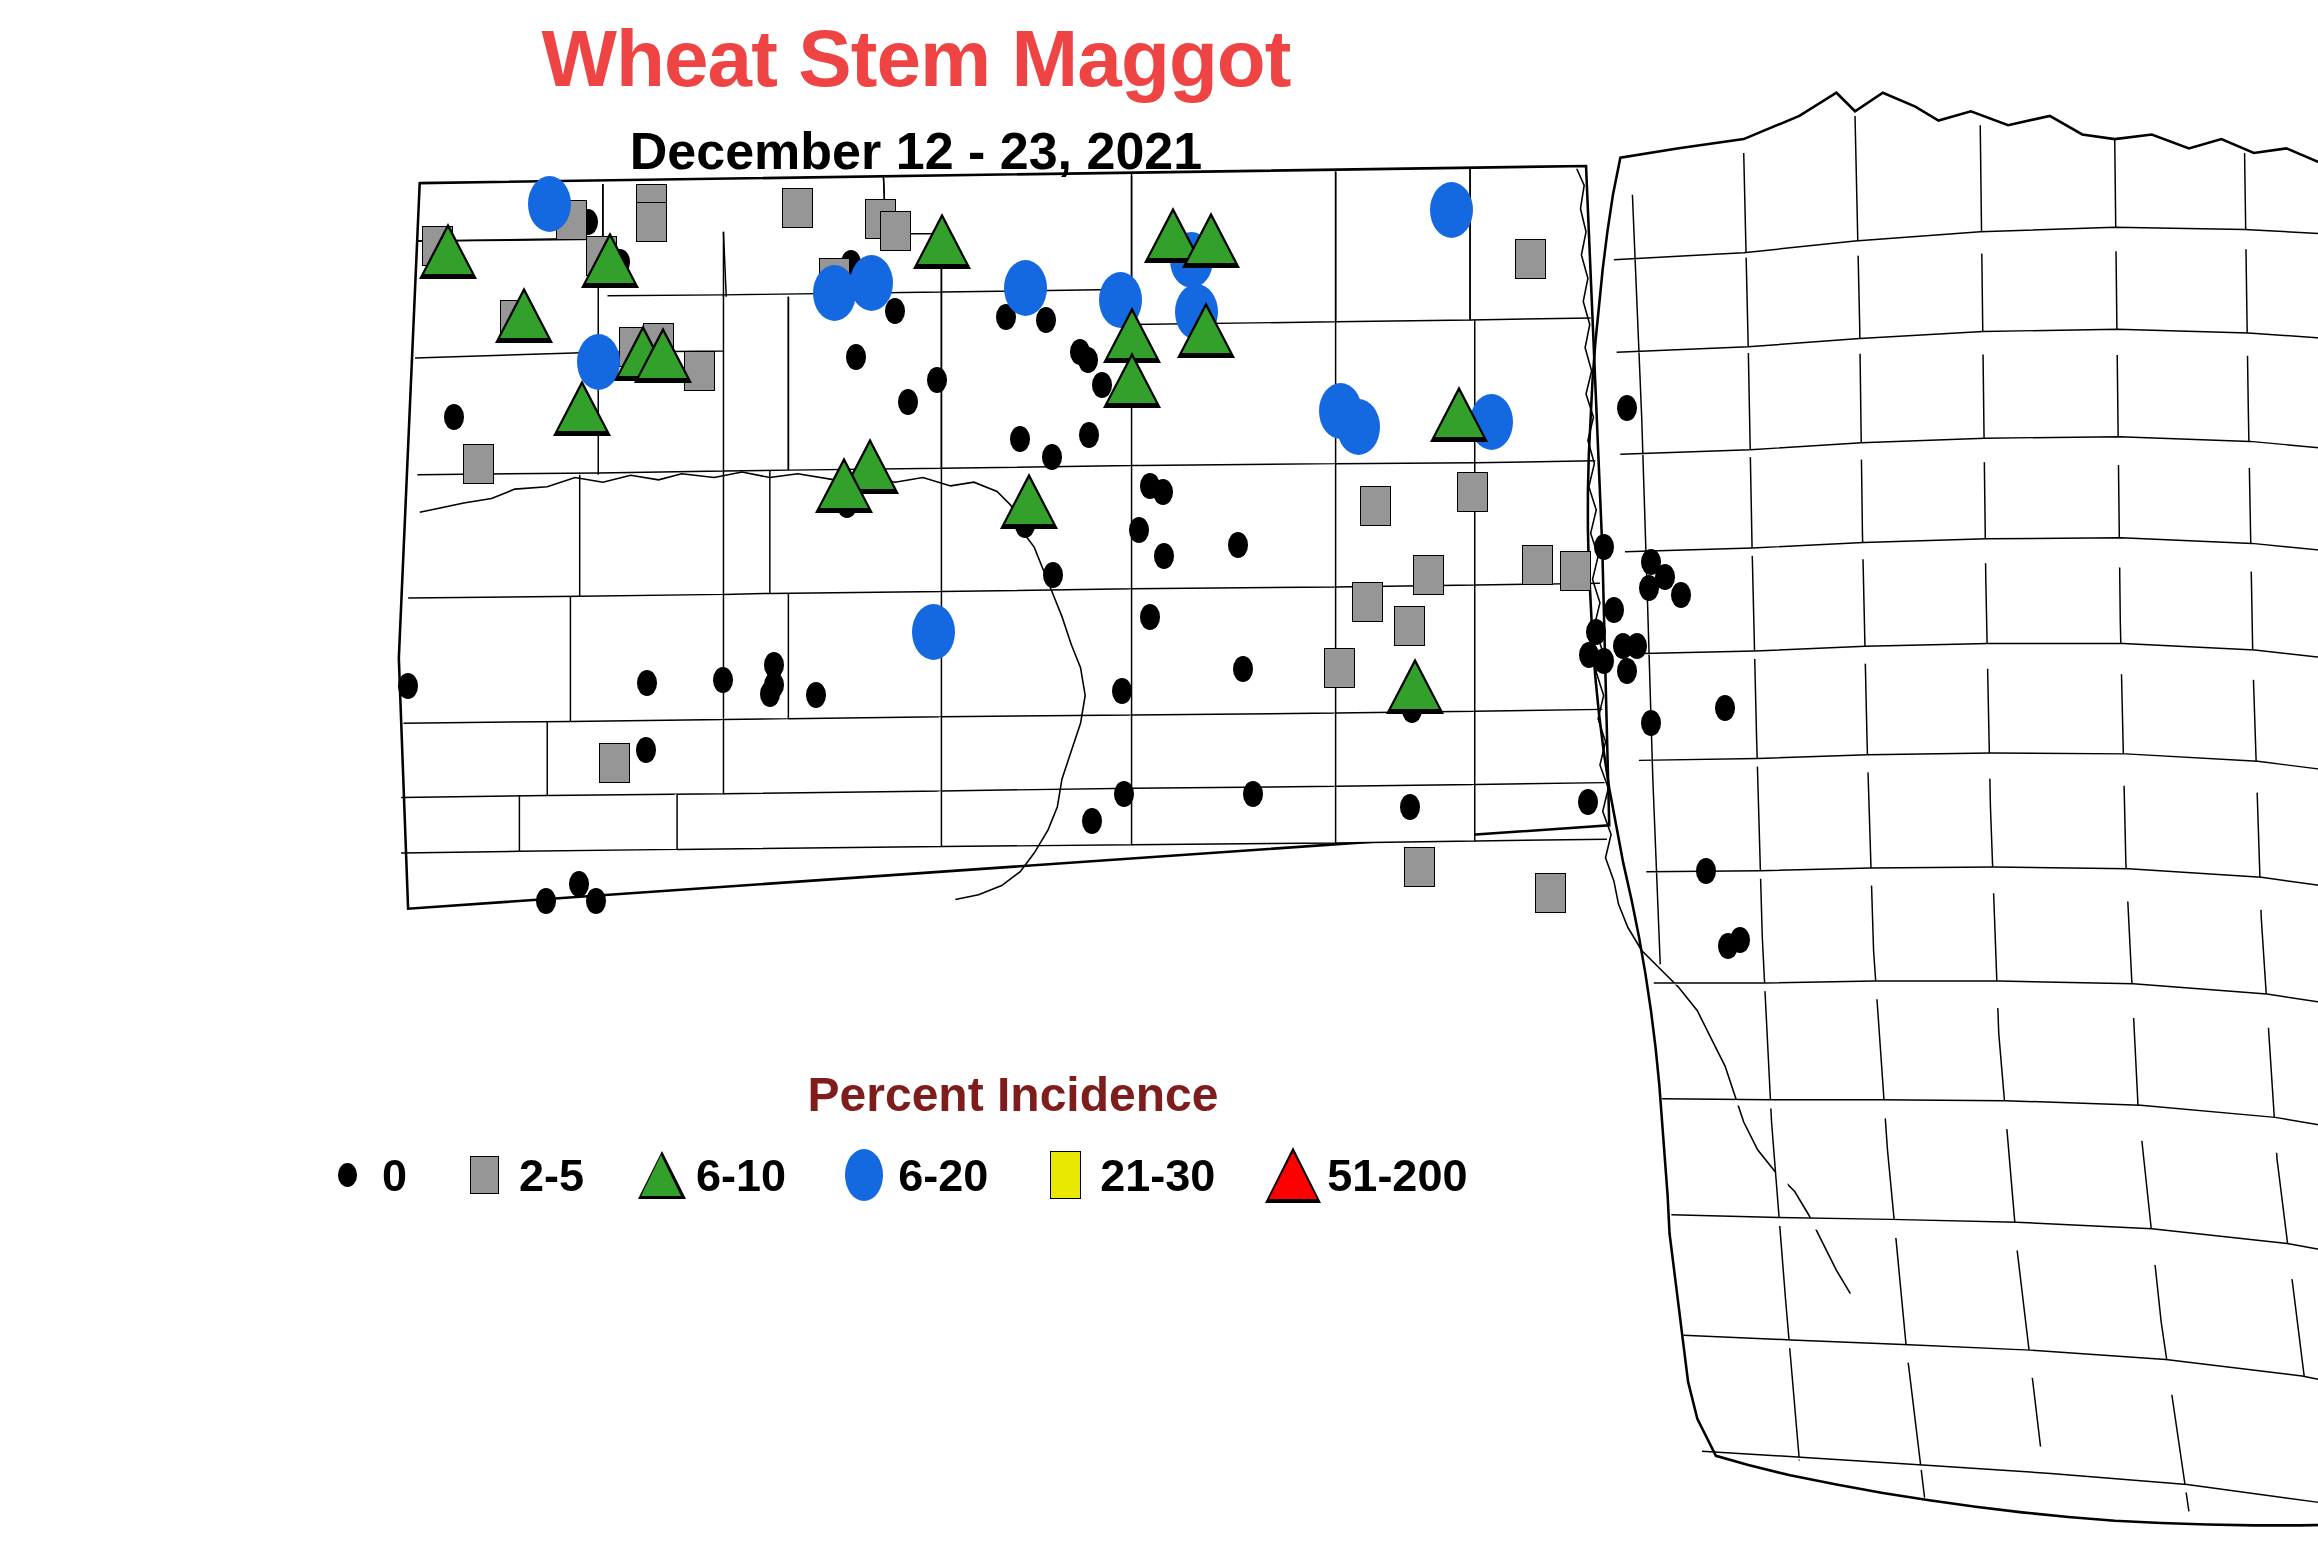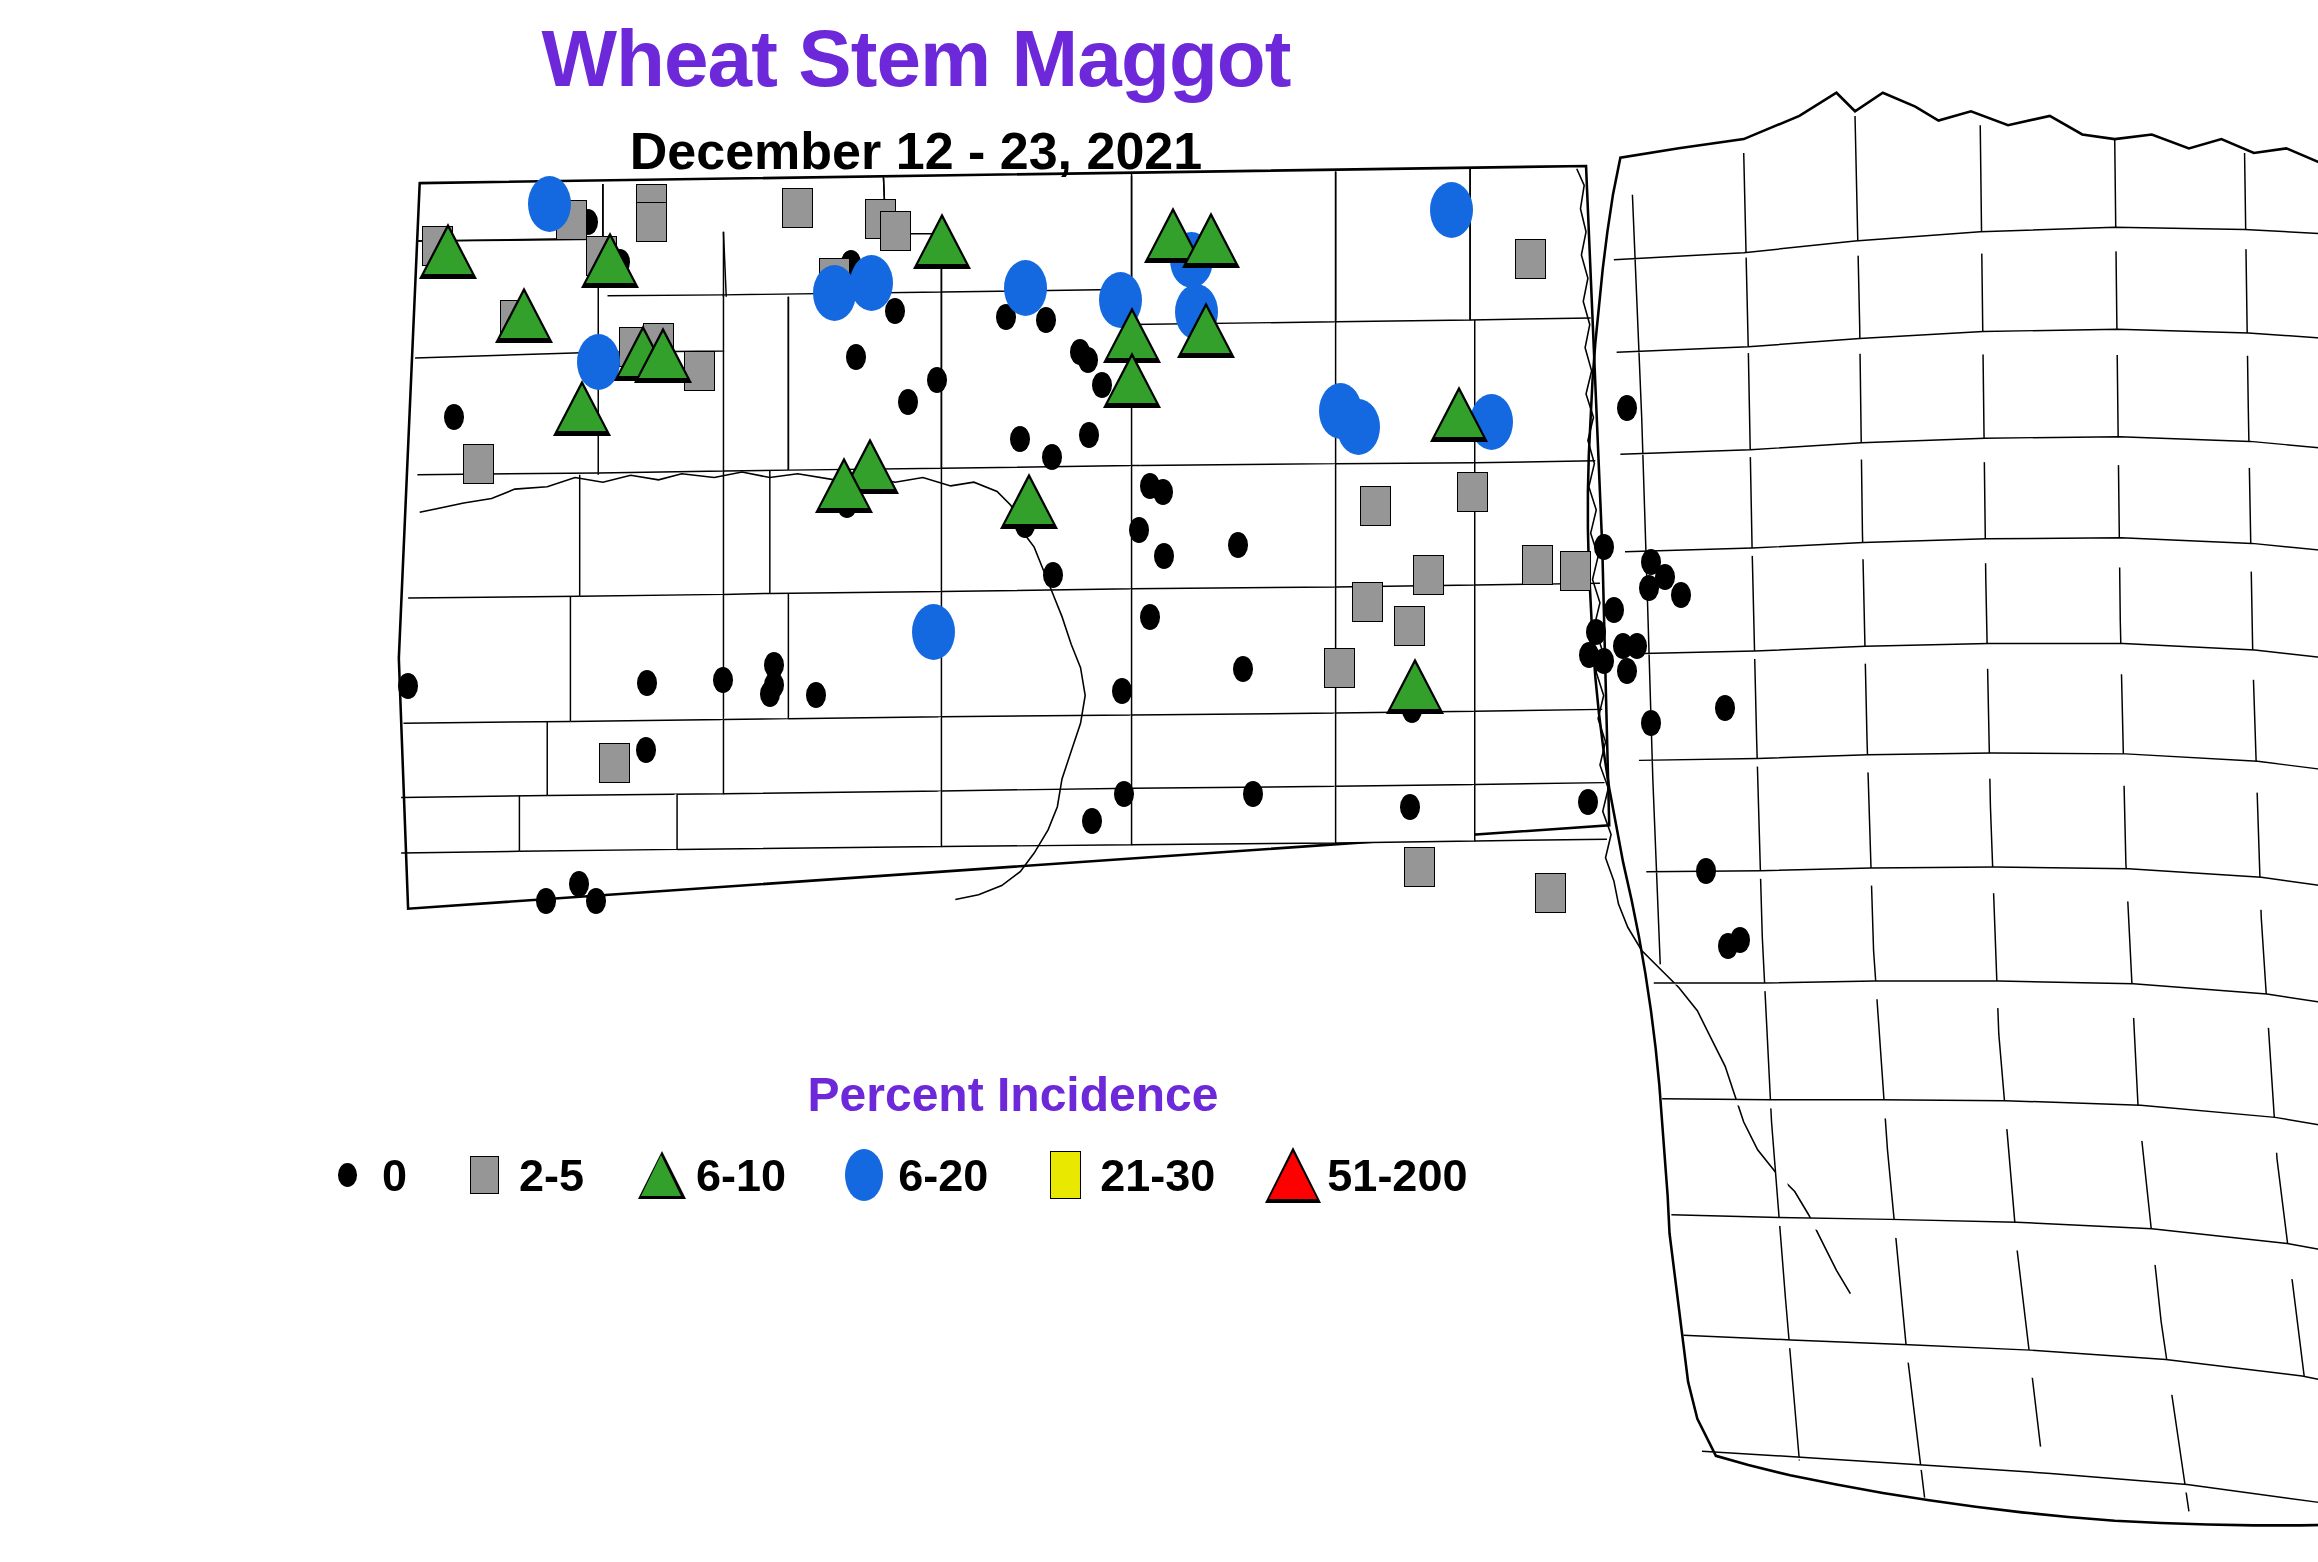--- a/index.html
+++ b/index.html
@@ -5,39 +5,39 @@
   html,body{margin:0;padding:0;background:#ffffff;}
   body{
     width:2994px;height:1562px;position:relative;overflow:hidden;
     font-family:"Liberation Sans","DejaVu Sans",sans-serif;
   }
   #stage{position:absolute;left:0;top:0;width:2994px;height:1562px;background:#fff;}
 
   
   #title{
     position:absolute;left:0;top:18.5px;width:1832px;text-align:center;
-    font-size:80px;font-weight:bold;color:#6d28d9;letter-spacing:-0.9px;
+    font-size:80px;font-weight:bold;color:#ef4444;letter-spacing:-0.9px;
     line-height:1.0;white-space:nowrap;
   }
   #subtitle{
     position:absolute;left:0;top:125px;width:1832px;text-align:center;
     font-size:52px;font-weight:bold;color:#000;letter-spacing:0px;
     line-height:1.0;white-space:nowrap;
   }
 
   
   #mapsvg{position:absolute;left:0;top:0;width:2994px;height:1562px;}
   .cty{fill:#ffffff;stroke:#000000;stroke-width:3.2;vector-effect:none;}
   .stateline{fill:none;stroke:#000000;stroke-width:5.5;}
   .riverline{fill:none;stroke:#000000;stroke-width:3.4;}
 
   
   #legend-title{
     position:absolute;left:0px;top:1067px;width:2026px;text-align:center;
-    font-size:48px;font-weight:bold;color:#6d28d9;white-space:nowrap;
+    font-size:48px;font-weight:bold;color:#7f1d1d;white-space:nowrap;
   }
   #legend-row{
     position:absolute;left:325px;top:1138px;height:74px;
     display:flex;align-items:center;gap:0px;
   }
   .lg-item{display:flex;align-items:center;height:74px;}
   .lg-label{
     font-size:45px;font-weight:bold;color:#000;white-space:nowrap;
     margin-left:12px;line-height:1;
   }

